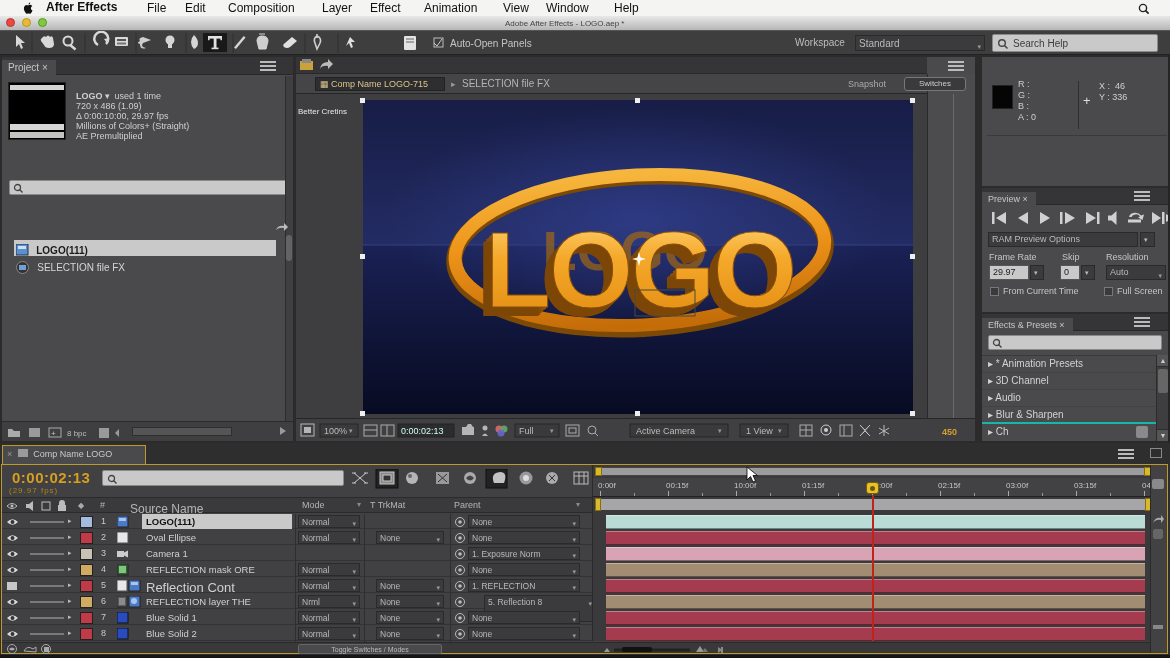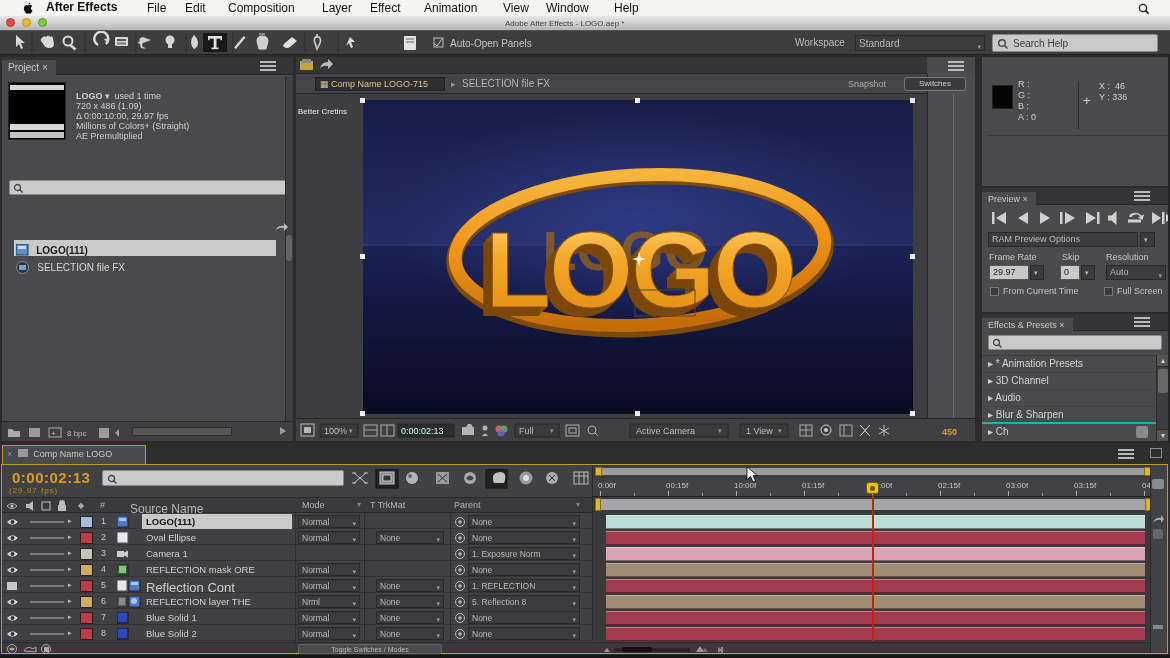--- a/index.html
+++ b/index.html
@@ -552,21 +552,21 @@
             <rect x="12" y="0" width="11" height="11" fill="#4a7ac8" stroke="#222"></rect>
             <circle cx="17" cy="5" r="3" fill="#a8c4e8"></circle>
           </svg>
           <span class="a" style="left:144px;top:2px;font-size:9.5px;color:#d0d0d0">REFLECTION layer THE</span>
           <span class="a ddl" style="left:296px;top:1px;width:62px;height:13px;font-size:8.5px;line-height:12px">Nrml<span class="ar" style="margin-top:2px">▾</span></span>
           <span class="a ddl" style="left:374px;top:1px;width:68px;height:13px;font-size:8.5px;line-height:12px">None<span class="ar" style="margin-top:2px">▾</span></span>
           <svg class="a" style="left:452px;top:2px" width="12" height="12">
             <circle cx="6" cy="6" r="4.5" fill="none" stroke="#bbb"></circle>
             <circle cx="6" cy="6" r="1.8" fill="#bbb"></circle>
           </svg>
-          <span class="a ddl" style="left:466px;top:1px;width:112px;height:27px;font-size:8.5px;line-height:12px">5. Reflection 8<span class="ar" style="margin-top:2px">▾</span></span>
+          <span class="a ddl" style="left:482px;top:1px;width:112px;height:27px;font-size:8.5px;line-height:12px">5. Reflection 8<span class="ar" style="margin-top:2px">▾</span></span>
         </div>
         <div class="a" style="left:0;top:96px;width:590px;height:15px;border-bottom:1px solid #333335">
           <svg class="a" style="left:4px;top:3px" width="14" height="10">
             <path d="M1 5 q5.5 -5.5 11 0 q-5.5 5.5 -11 0 Z" fill="#ddd"></path>
             <circle cx="6.5" cy="5" r="2" fill="#333"></circle>
           </svg>
           <span class="a" style="left:28px;top:7px;width:34px;height:2px;background:#77797b"></span>
           <span class="a" style="left:66px;top:3px;font-size:7px;color:#bbb">▸</span>
           <span class="a" style="left:78px;top:1.5px;width:13px;height:12px;background:#c23a48;border:1px solid #222"></span>
           <span class="a" style="left:99px;top:2px;font-size:9px;color:#c8c8c8">7</span>

